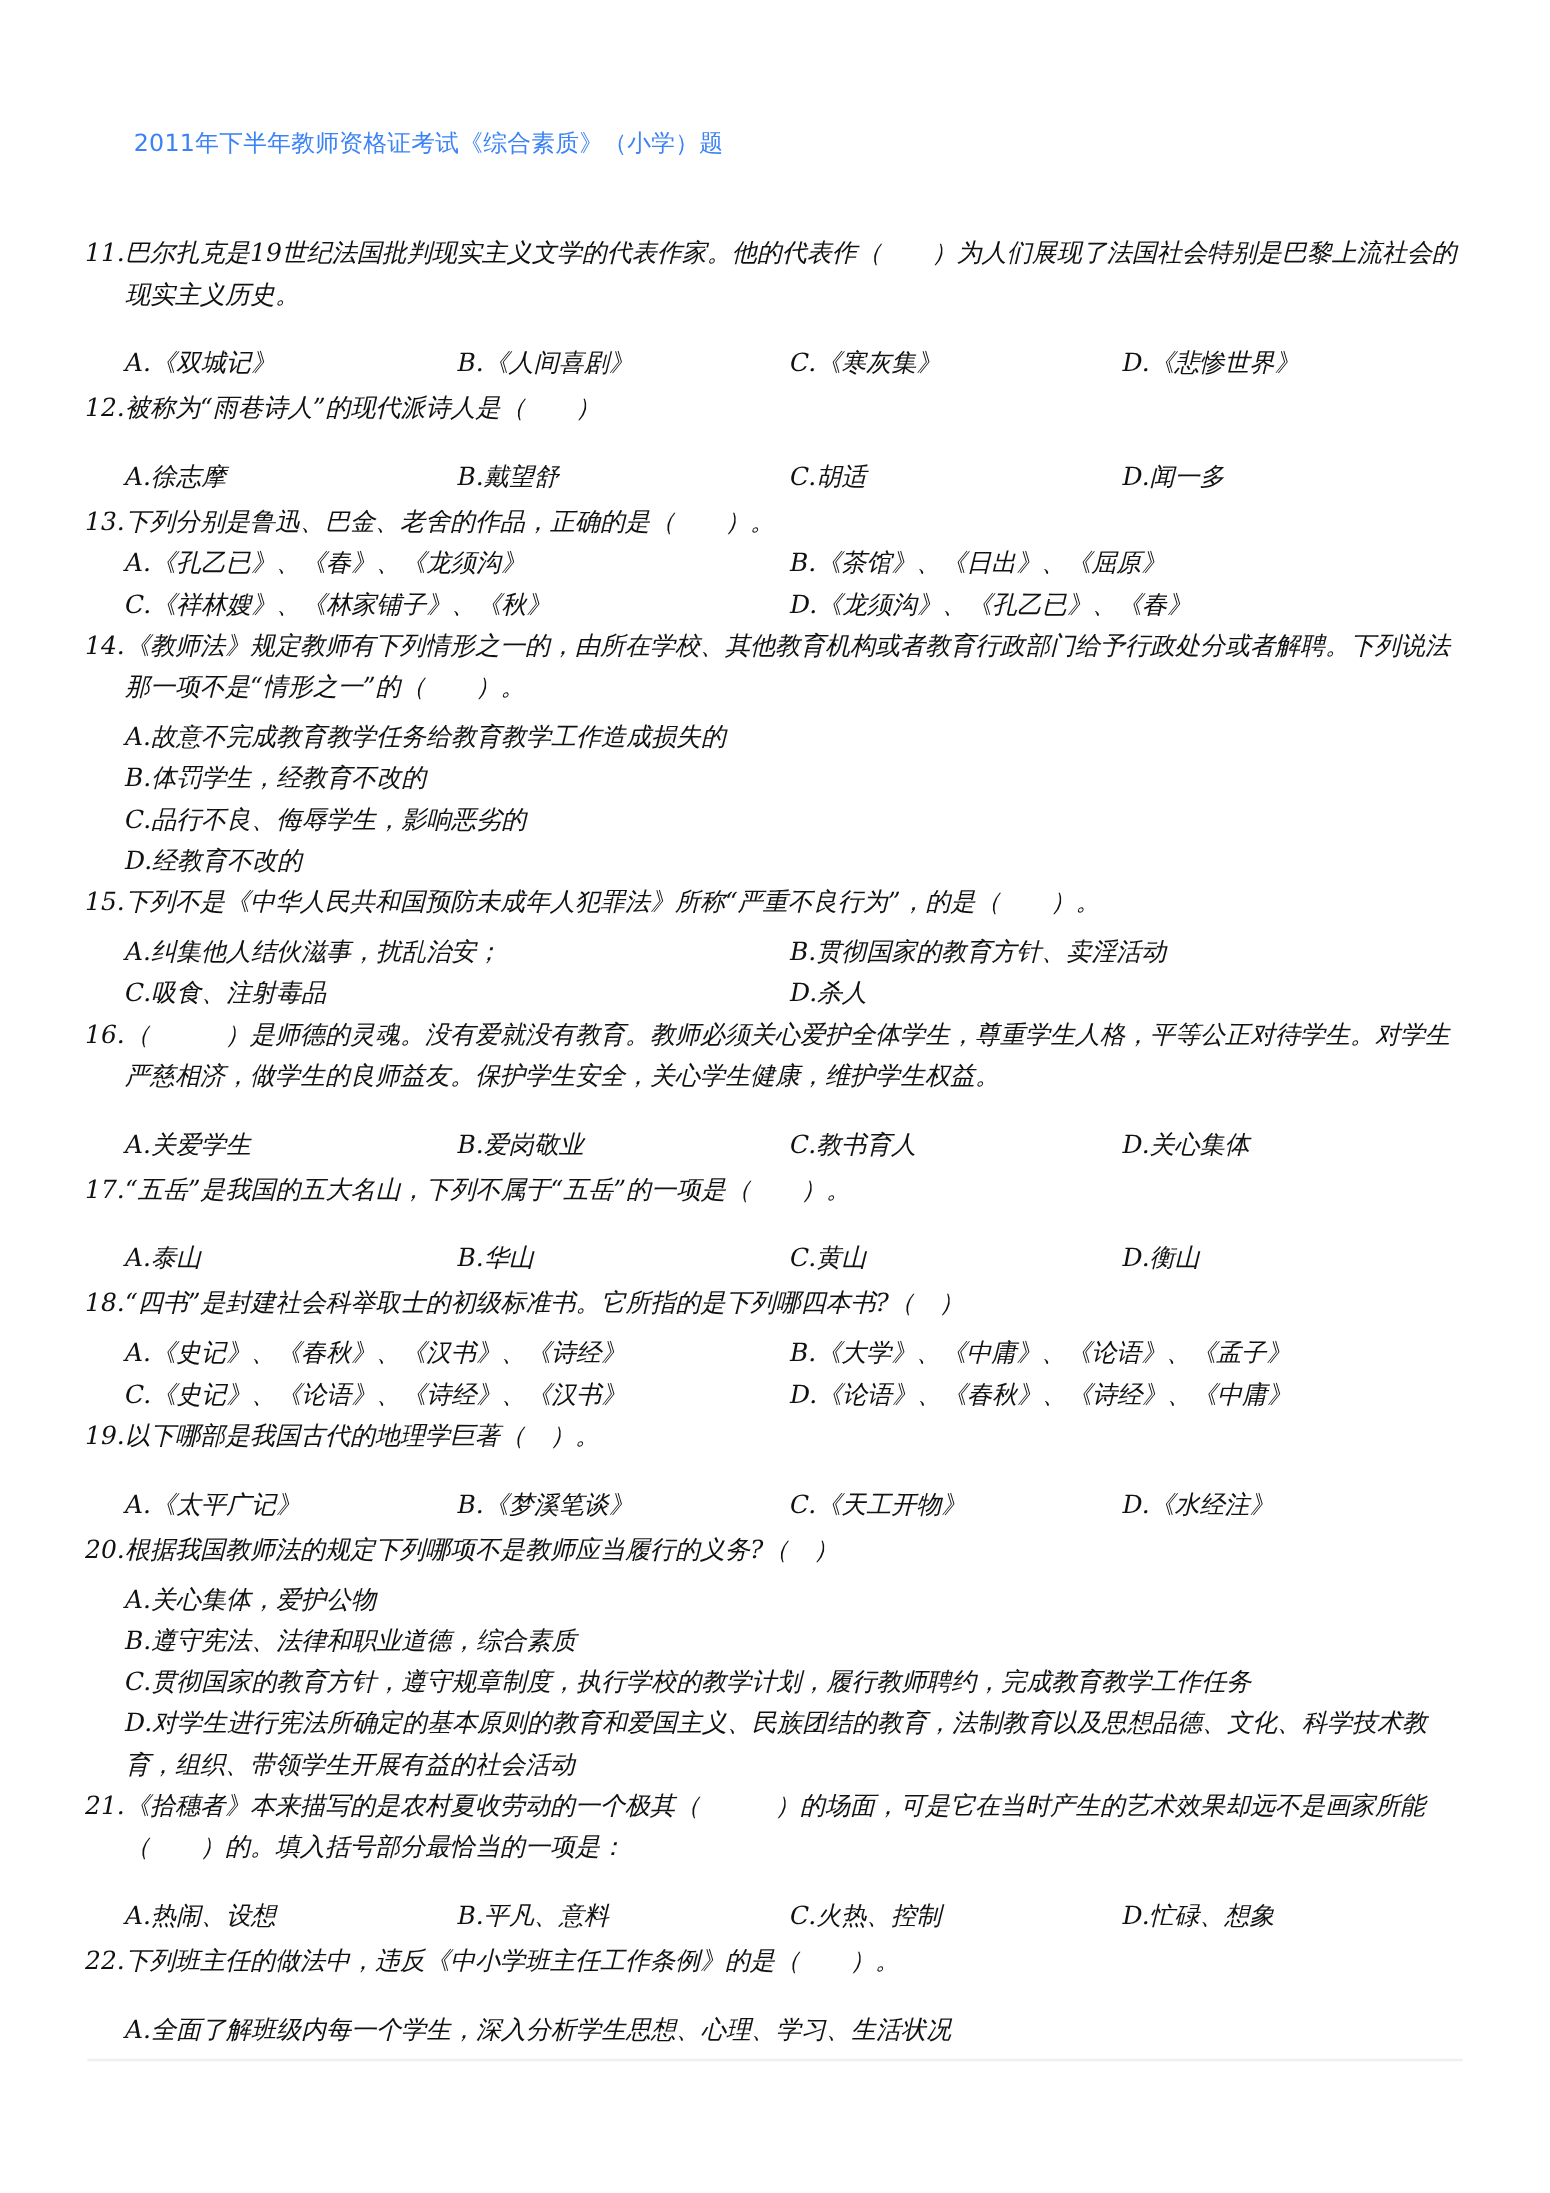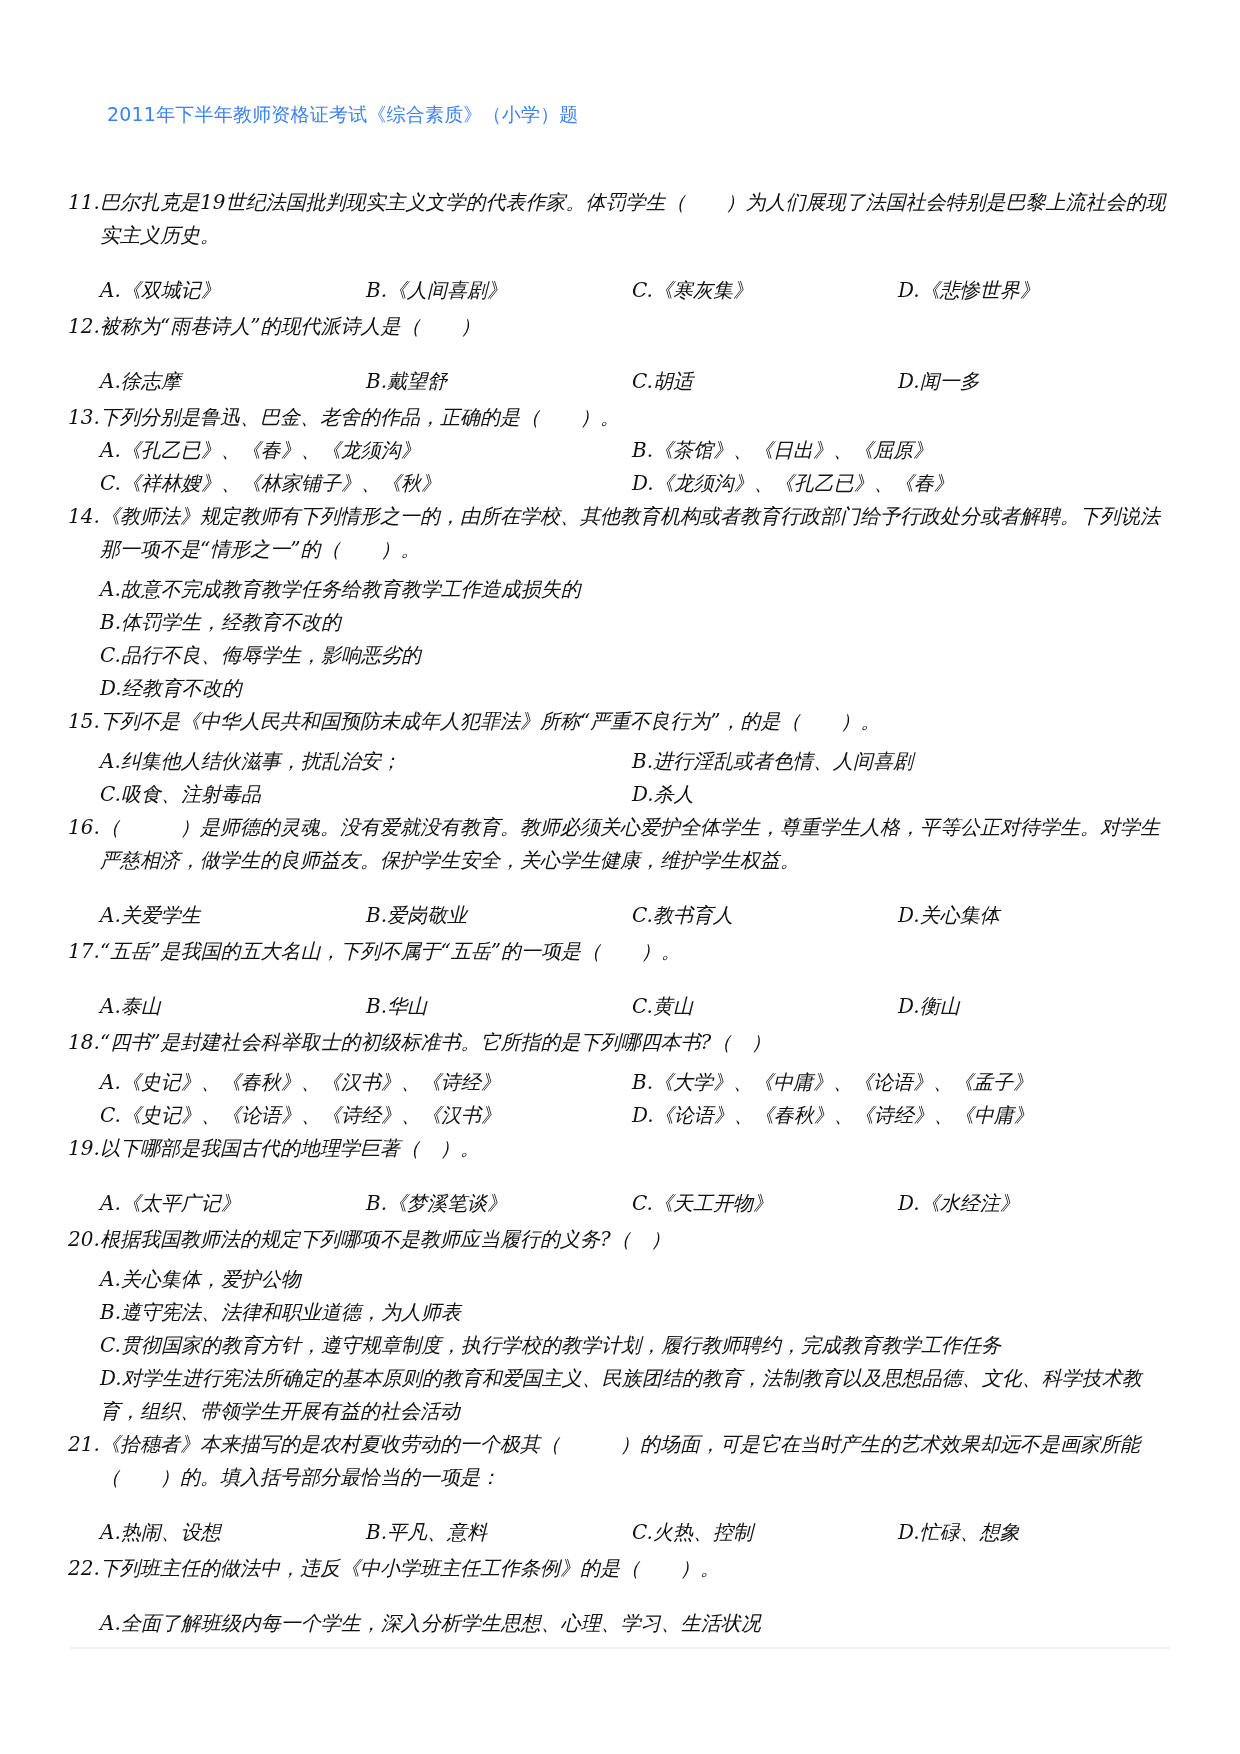--- a/index.html
+++ b/index.html
@@ -22,21 +22,21 @@
 </head>
 <body>
 
 <div class="title">2011年下半年教师资格证考试《综合素质》（小学）题</div>
 
 <div class="content">
 
   <div class="q">
     <div class="stem">
         <span class="num">11.</span>
-        <span class="stem-text">巴尔扎克是19世纪法国批判现实主义文学的代表作家。体罚学生（　　）为人们展现了法国社会特别是巴黎上流社会的现实主义历史。</span>
+        <span class="stem-text">巴尔扎克是19世纪法国批判现实主义文学的代表作家。他的代表作（　　）为人们展现了法国社会特别是巴黎上流社会的现实主义历史。</span>
       </div>
     <div class="opts row4">
       <span>A.《双城记》</span>
       <span>B.《人间喜剧》</span>
       <span>C.《寒灰集》</span>
       <span>D.《悲惨世界》</span>
     </div>
   </div>
 
   <div class="q">
@@ -88,21 +88,21 @@
   </div>
 
   <div class="q">
     <div class="stem">
         <span class="num">15.</span>
         <span class="stem-text">下列不是《中华人民共和国预防未成年人犯罪法》所称“严重不良行为”，的是（　　）。</span>
       </div>
     <div class="gap"></div>
     <div class="opts row2">
       <span>A.纠集他人结伙滋事，扰乱治安；</span>
-      <span>B.进行淫乱或者色情、人间喜剧</span>
+      <span>B.贯彻国家的教育方针、卖淫活动</span>
     </div>
     <div class="opts row2">
       <span>C.吸食、注射毒品</span>
       <span>D.杀人</span>
     </div>
   </div>
 
   <div class="q">
     <div class="stem">
         <span class="num">16.</span>
@@ -161,21 +161,21 @@
   <div class="q">
     <div class="stem">
         <span class="num">20.</span>
         <span class="stem-text">根据我国教师法的规定下列哪项不是教师应当履行的义务?（　）</span>
       </div>
     <div class="gap"></div>
     <div class="opts row1">
         <span>A.关心集体，爱护公物</span>
       </div>
     <div class="opts row1">
-        <span>B.遵守宪法、法律和职业道德，为人师表</span>
+        <span>B.遵守宪法、法律和职业道德，综合素质</span>
       </div>
     <div class="opts row1">
         <span>C.贯彻国家的教育方针，遵守规章制度，执行学校的教学计划，履行教师聘约，完成教育教学工作任务</span>
       </div>
     <div class="opts" style="line-height:33px;"><span>D.对学生进行宪法所确定的基本原则的教育和爱国主义、民族团结的教育，法制教育以及思想品德、文化、科学技术教育，组织、带领学生开展有益的社会活动</span></div>
   </div>
 
   <div class="q">
     <div class="stem">
         <span class="num">21.</span>

